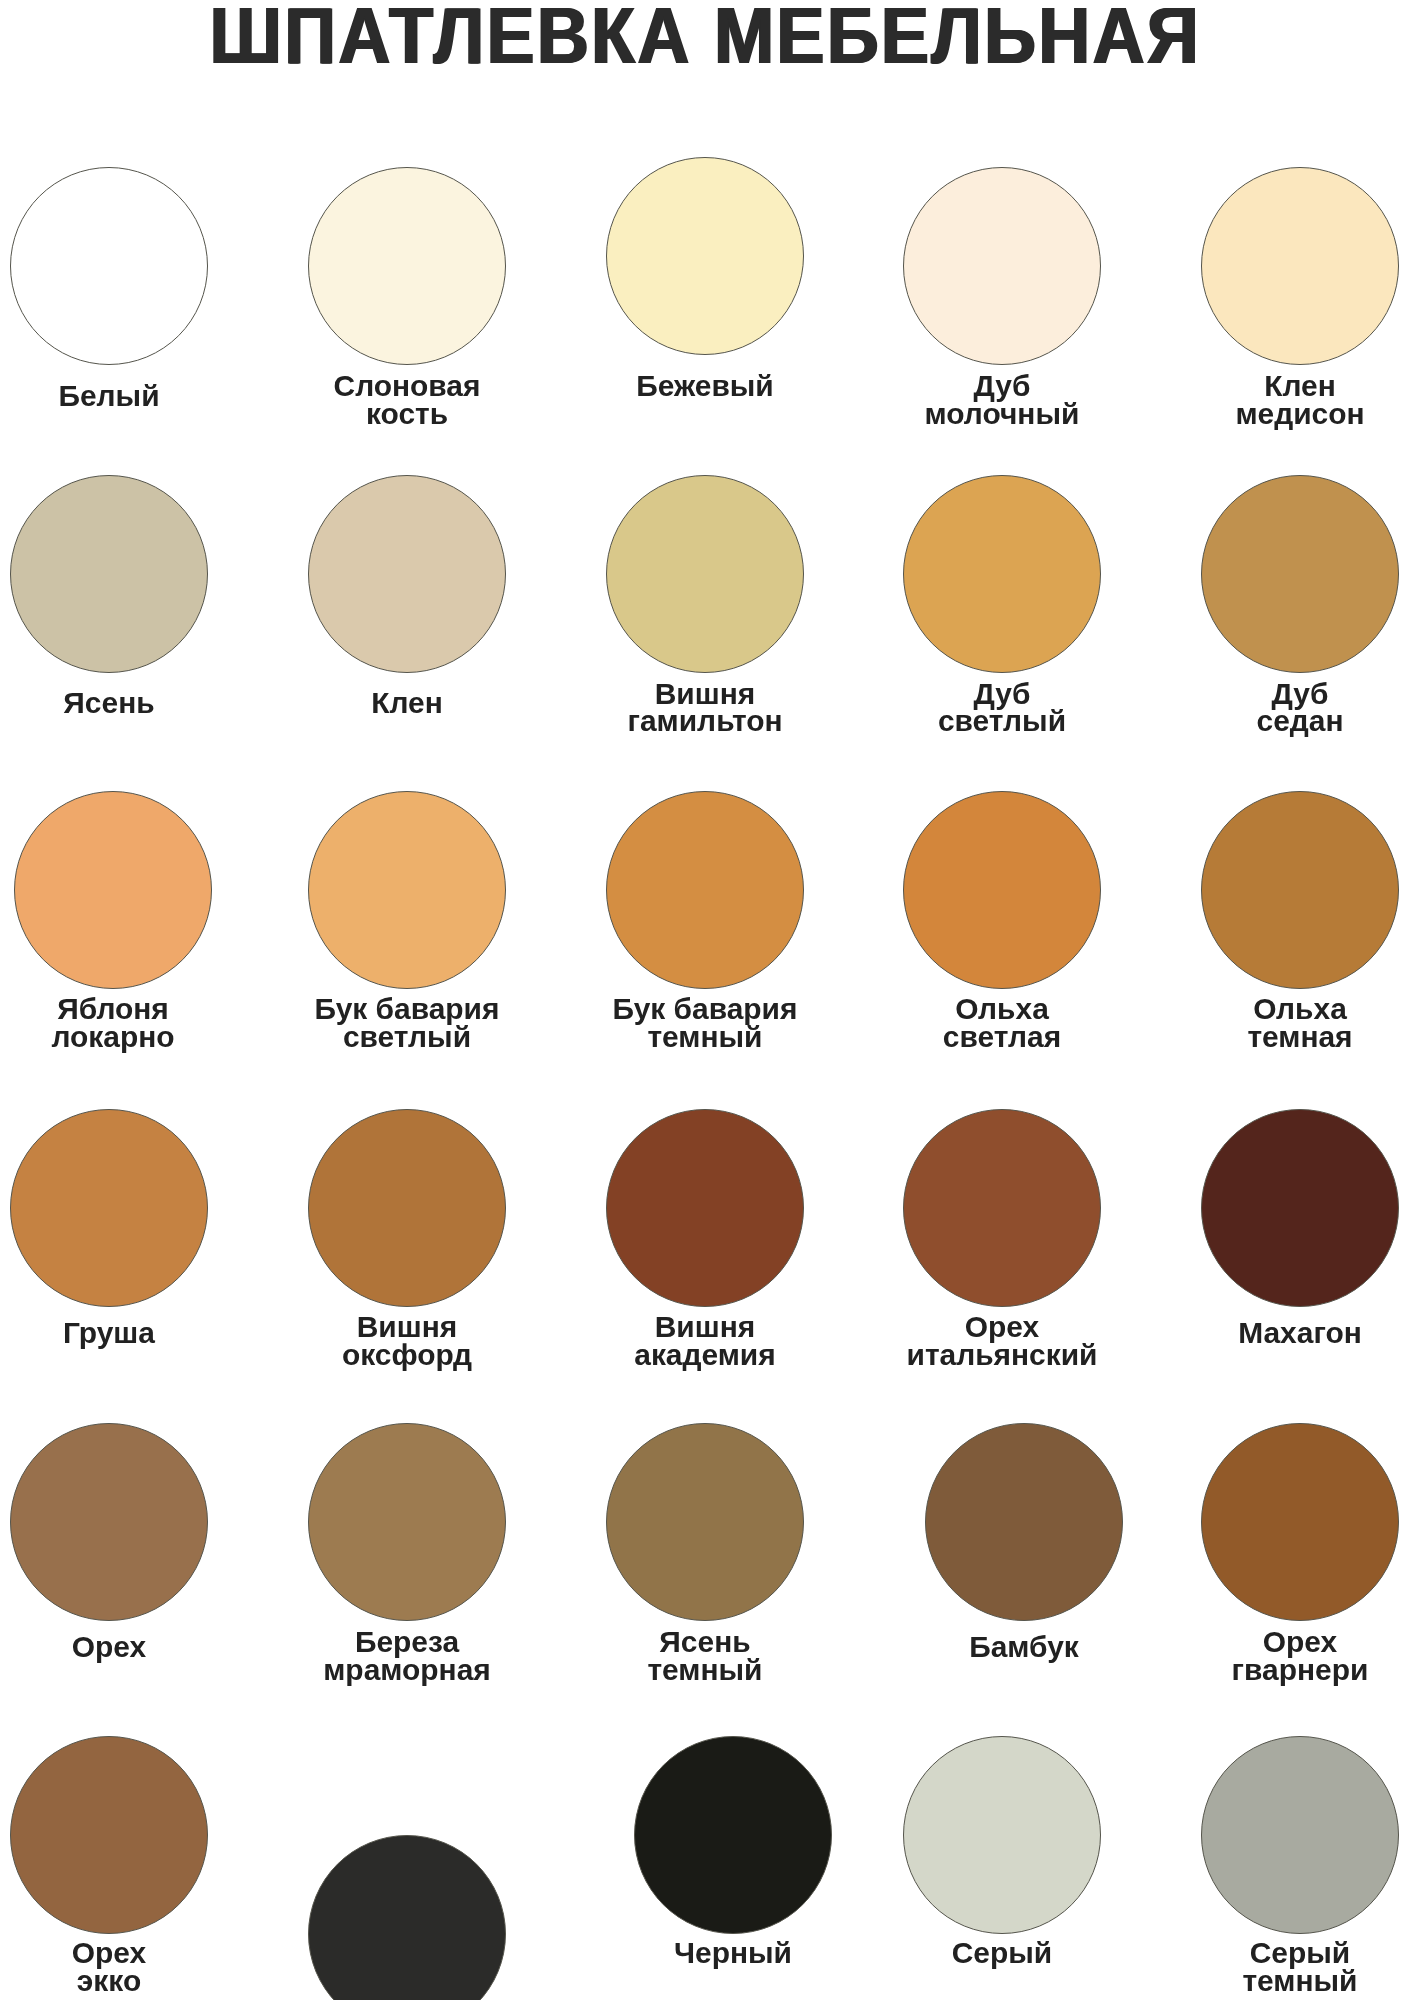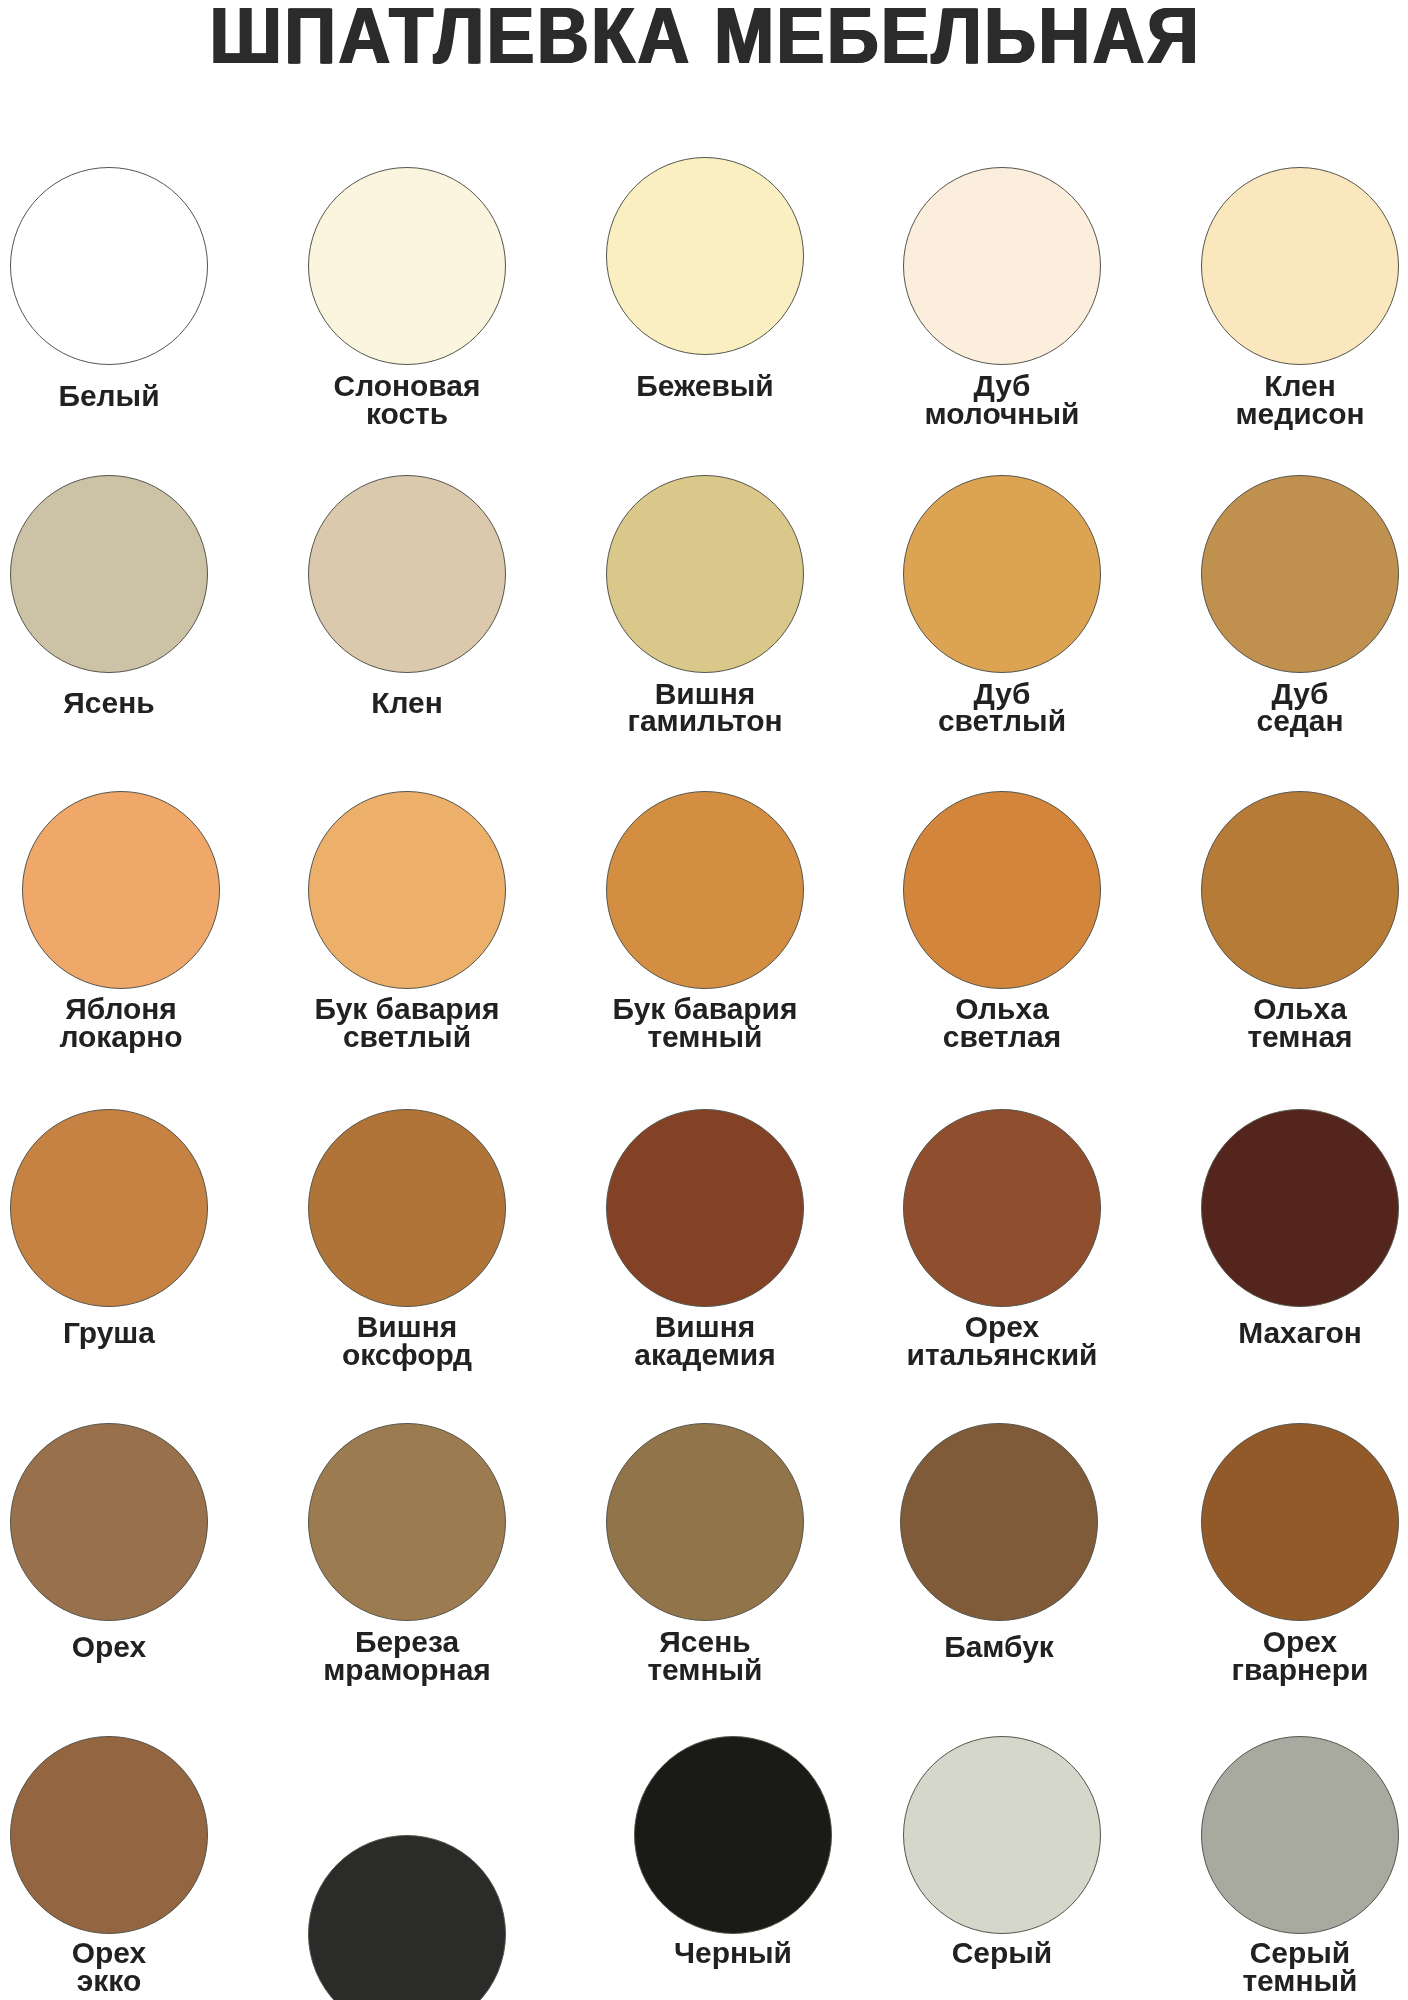--- a/index.html
+++ b/index.html
@@ -116,21 +116,21 @@
           <span class="line">светлый</span>
         </div>
     </div>
     <div class="cell" style="left:1201px;top:475px">
       <div class="swatch" style="background-color:#c0914e"></div>
       <div class="label" style="top:205.5px">
           <span class="line">Дуб</span>
           <span class="line">седан</span>
         </div>
     </div>
-    <div class="cell" style="left:22px;top:791px">
+    <div class="cell" style="left:14px;top:791px">
       <div class="swatch" style="background-color:#efa86a"></div>
       <div class="label" style="top:205px">
           <span class="line">Яблоня</span>
           <span class="line">локарно</span>
         </div>
     </div>
     <div class="cell" style="left:307.75px;top:791px">
       <div class="swatch" style="background-color:#edb06b"></div>
       <div class="label" style="top:205px">
           <span class="line">Бук бавария</span>
@@ -204,21 +204,21 @@
           <span class="line">мраморная</span>
         </div>
     </div>
     <div class="cell" style="left:605.5px;top:1422.6px">
       <div class="swatch" style="background-color:#917449"></div>
       <div class="label" style="top:206.4px">
           <span class="line">Ясень</span>
           <span class="line">темный</span>
         </div>
     </div>
-    <div class="cell" style="left:900px;top:1422.6px">
+    <div class="cell" style="left:925px;top:1422.6px">
       <div class="swatch" style="background-color:#7f5b3a"></div>
       <div class="label" style="top:211.4px">
           <span class="line">Бамбук</span>
         </div>
     </div>
     <div class="cell" style="left:1201px;top:1422.6px">
       <div class="swatch" style="background-color:#925a29"></div>
       <div class="label" style="top:206.4px">
           <span class="line">Орех</span>
           <span class="line">гварнери</span>

